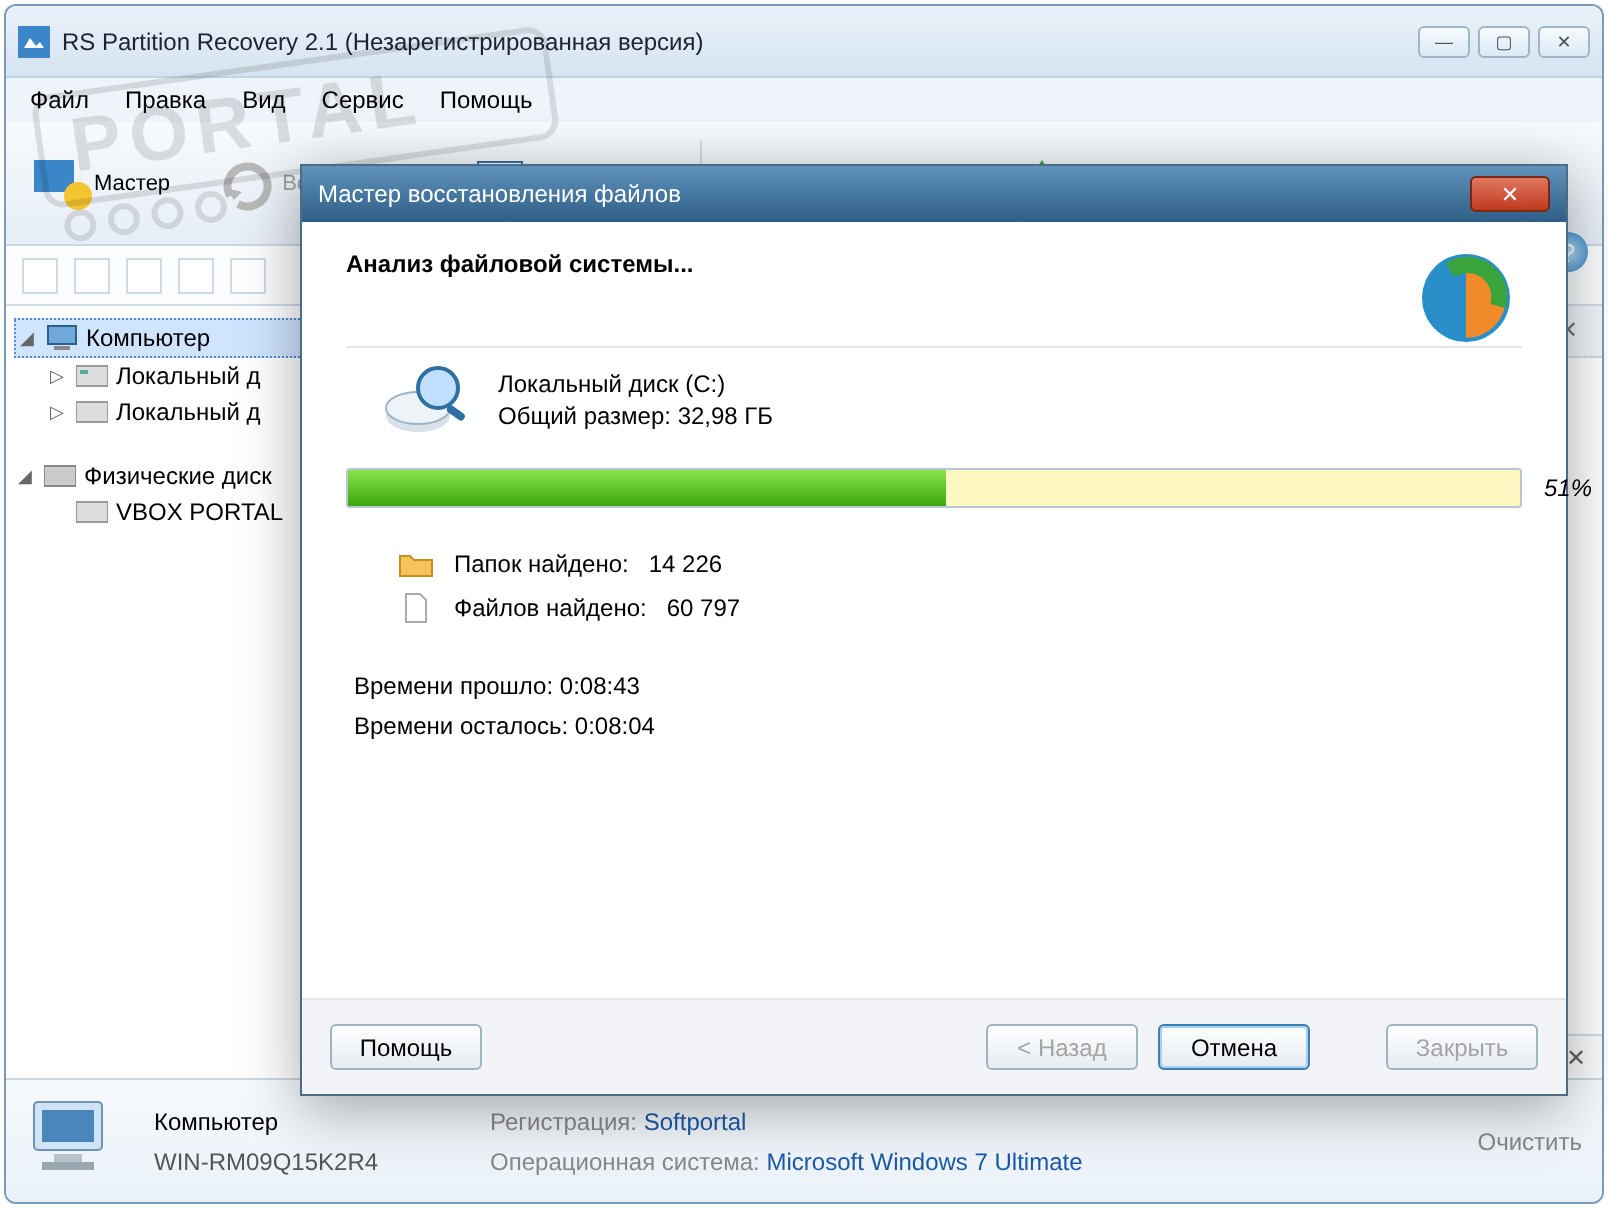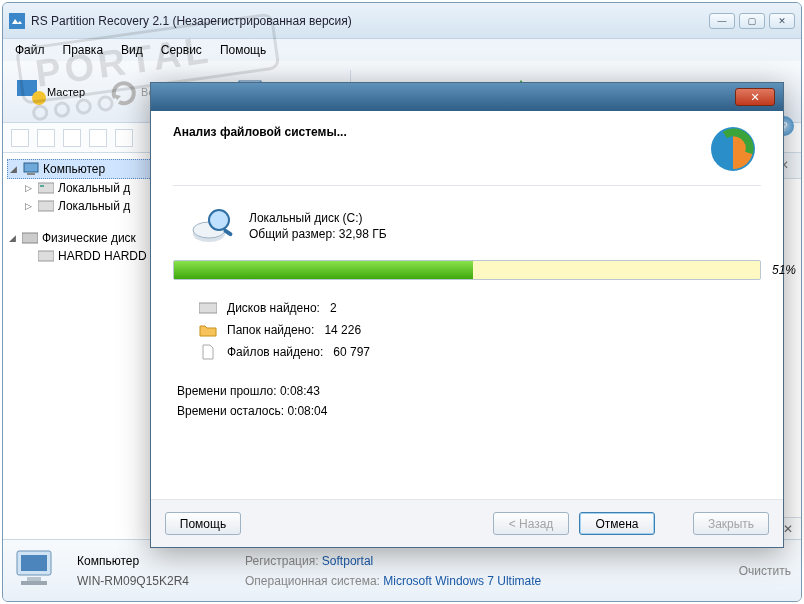--- a/index.html
+++ b/index.html
@@ -42,21 +42,21 @@
 .footer .col { display:flex; flex-direction:column; gap:6px; }
 .footer .lbl { color:#888; }
 .footer .val { color:#1a5aa8; }
 .footer .clear { margin-left:auto; color:#888; }
 
 
 .dialog { position:absolute; left:150px; top:82px; width:634px; height:466px; border:1px solid #4b6b86; background:#fff; box-shadow:0 6px 28px rgba(0,0,0,.35); display:flex; flex-direction:column; }
 .dlg-title { height:28px; background:linear-gradient(#5f92bb,#2f5e86); color:#fff; display:flex; align-items:center; padding:0 8px; font-size:12px; }
 .dlg-title .close { margin-left:auto; width:40px; height:18px; background:linear-gradient(#e07860,#c03a1e); border:1px solid #7a2712; border-radius:3px; display:flex; align-items:center; justify-content:center; color:#fff; font-size:11px; }
 .dlg-body { flex:1; padding:14px 22px 10px 22px; display:flex; flex-direction:column; font-size:12px; }
-.dlg-head-row { display:flex; align-items:flex-start; gap:16px; border-bottom:1px solid #e2e6ea; padding-bottom:12px; margin-bottom:14px; }
+.dlg-head-row { display:flex; align-items:flex-start; gap:16px; border-bottom:1px solid #e2e6ea; padding-bottom:0; }
 .dlg-head-row .txt b { font-size:12px; }
 .dlg-head-row .txt .sub { margin-top:4px; }
 .brand-ico { width:56px; height:48px; margin-left:auto; }
 
 .disk-row { display:flex; align-items:center; gap:14px; margin:6px 0 12px 18px; }
 .disk-row .mag { width:44px; height:40px; }
 .disk-row .info div { margin:2px 0; }
 
 .progress { position:relative; height:20px; border:1px solid #b9c7d2; border-radius:2px; background:#fef9c3; margin:2px 0 14px 0;font-style:italic; }
 .progress .fill { position:absolute; left:0; top:0; bottom:0; width:51%; background:linear-gradient(#8ae24c,#3da80d); }
@@ -209,21 +209,21 @@
         <svg width="16" height="12">
             <rect width="16" height="10" y="1" fill="#ccc" stroke="#888"></rect>
           </svg>
         <span>Физические диск</span>
       </div>
       <div class="tree-item indent2">
         <span class="tw">&nbsp;</span>
         <svg width="16" height="12">
             <rect width="16" height="10" y="1" fill="#ddd" stroke="#999"></rect>
           </svg>
-        <span>HARDD HARDD</span>
+        <span>VBOX PORTAL</span>
       </div>
     </div>
 
     <div class="main-area">
       <div class="tabstrip">
         <div class="rpanel-hint">
           <span>тр</span>
           <span class="x">✕</span>
         </div>
       </div>
@@ -260,20 +260,21 @@
   <div class="dots">
       <span></span>
       <span></span>
       <span></span>
       <span></span>
     </div>
 </div>
 
 <div class="dialog">
   <div class="dlg-title">
+    <span>Мастер восстановления файлов</span>
     <div class="close">✕</div>
   </div>
   <div class="dlg-body">
     <div class="dlg-head-row">
       <div class="txt">
         <b>Анализ файловой системы...</b>
       </div>
       <svg class="brand-ico" viewBox="0 0 56 48">
           <circle cx="28" cy="24" r="22" fill="#2a8fc8"></circle>
           <path d="M28 4a20 20 0 0 1 0 40z" fill="#f08a2a"></path>
@@ -296,29 +297,20 @@
 
     <div class="progress">
       <div class="fill" style="width: 51%;"></div>
       <span class="pct">51%</span>
     </div>
 
     <div class="stats">
       <div class="srow">
         <span class="ic">
             <svg width="18" height="14">
-              <rect width="18" height="10" y="2" fill="#ddd" stroke="#999"></rect>
-            </svg>
-          </span>
-        <span>Дисков найдено:</span>
-        <span>2</span>
-      </div>
-      <div class="srow">
-        <span class="ic">
-            <svg width="18" height="14">
               <path d="M1 3h5l2 2h9v8H1z" fill="#f6c35a" stroke="#c98f1c"></path>
             </svg>
           </span>
         <span>Папок найдено:</span>
         <span>14 226</span>
       </div>
       <div class="srow">
         <span class="ic">
             <svg width="16" height="16">
               <path d="M3 1h7l3 3v11H3z" fill="#fff" stroke="#aaa"></path>

